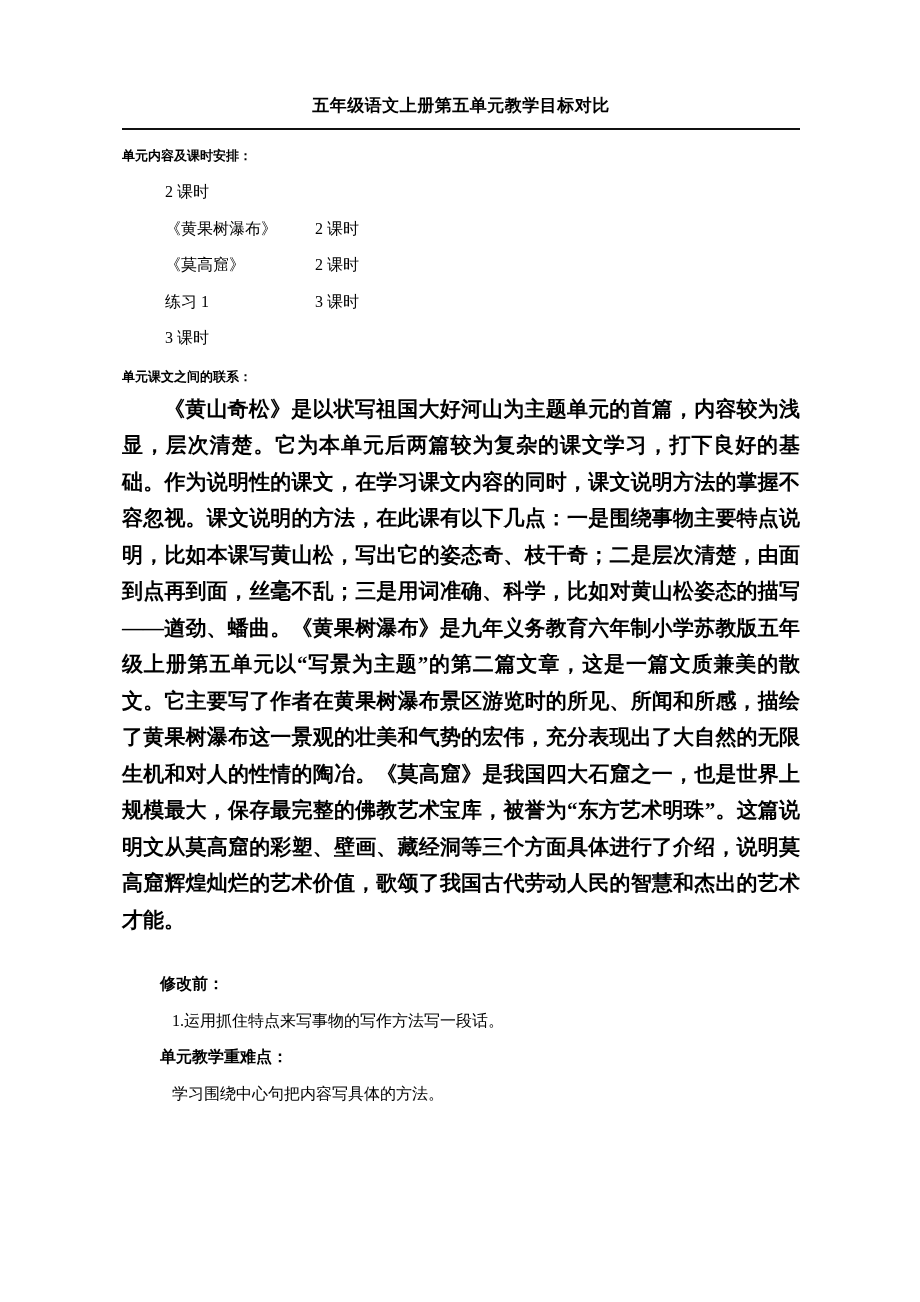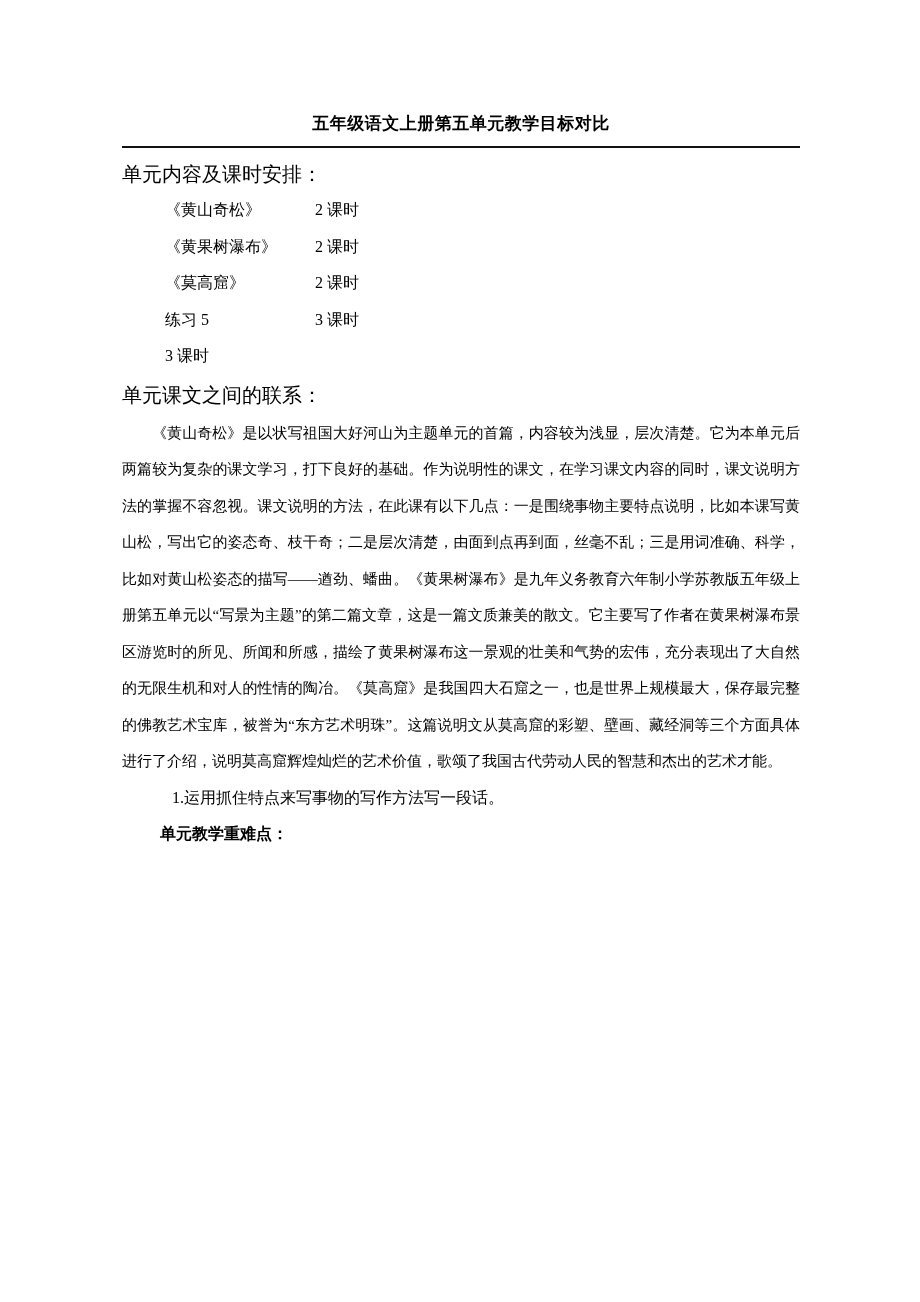--- a/index.html
+++ b/index.html
@@ -13,40 +13,40 @@
     width: 920px;
     height: 1302px;
     background: #ffffff;
     color: #000000;
     font-family: "Liberation Serif", "DejaVu Serif", serif;
     overflow: hidden;
   }
   .content {
     position: absolute;
     left: 122px;
-    top: 112px;
+    top: 94px;
     width: 678px;
   }
   .doc-header {
     border-bottom: 2px solid #111111;
     padding-bottom: 10px;
   }
   .doc-title {
     margin: 0;
     font-size: 17px;
     line-height: 24px;
     font-weight: bold;
     text-align: center;
     letter-spacing: 0.5px;
   }
   .heading {
     margin: 14px 0 0 0;
-    font-size: 20px;
+    font-size: 13px;
     line-height: 24px;
-    font-weight: normal;
+    font-weight: bold;
   }
   .heading.tight {
     margin-top: 8px;
   }
   .schedule-list {
     margin-top: 6px;
   }
   .schedule-row {
     display: flex;
     padding-left: 43px;
@@ -54,25 +54,26 @@
     line-height: 36.5px;
   }
   .course-title {
     width: 150px;
     flex: 0 0 150px;
   }
   .course-hours {
     flex: 0 0 auto;
   }
   .body-paragraph {
-    margin: 8px 0 0 0;
-    font-size: 15px;
+    margin: 2px 0 0 0;
+    font-size: 21px;
     line-height: 36.5px;
     text-align: justify;
     text-indent: 2em;
+    font-weight: bold;
   }
   .sub-heading {
     margin: 0;
     padding-left: 38px;
     font-size: 16px;
     line-height: 36.5px;
     font-weight: bold;
   }
   .sub-heading.first {
     margin-top: 28px;
@@ -91,45 +92,46 @@
   <div class="content">
 
     <header class="doc-header">
       <h1 class="doc-title">五年级语文上册第五单元教学目标对比</h1>
     </header>
 
     <section>
       <h2 class="heading">单元内容及课时安排：</h2>
       <div class="schedule-list">
         <div class="schedule-row">
-          <span class="course-title">《黄山奇松》</span>
           <span class="course-hours">2 课时</span>
         </div>
         <div class="schedule-row">
           <span class="course-title">《黄果树瀑布》</span>
           <span class="course-hours">2 课时</span>
         </div>
         <div class="schedule-row">
           <span class="course-title">《莫高窟》</span>
           <span class="course-hours">2 课时</span>
         </div>
         <div class="schedule-row">
-          <span class="course-title">练习 5</span>
+          <span class="course-title">练习 1</span>
           <span class="course-hours">3 课时</span>
         </div>
         <div class="schedule-row">
           <span class="course-hours">3 课时</span>
         </div>
       </div>
     </section>
 
     <section>
       <h2 class="heading tight">单元课文之间的联系：</h2>
       <p class="body-paragraph">《黄山奇松》是以状写祖国大好河山为主题单元的首篇，内容较为浅显，层次清楚。它为本单元后两篇较为复杂的课文学习，打下良好的基础。作为说明性的课文，在学习课文内容的同时，课文说明方法的掌握不容忽视。课文说明的方法，在此课有以下几点：一是围绕事物主要特点说明，比如本课写黄山松，写出它的姿态奇、枝干奇；二是层次清楚，由面到点再到面，丝毫不乱；三是用词准确、科学，比如对黄山松姿态的描写——遒劲、蟠曲。《黄果树瀑布》是九年义务教育六年制小学苏教版五年级上册第五单元以“写景为主题”的第二篇文章，这是一篇文质兼美的散文。它主要写了作者在黄果树瀑布景区游览时的所见、所闻和所感，描绘了黄果树瀑布这一景观的壮美和气势的宏伟，充分表现出了大自然的无限生机和对人的性情的陶冶。《莫高窟》是我国四大石窟之一，也是世界上规模最大，保存最完整的佛教艺术宝库，被誉为“东方艺术明珠”。这篇说明文从莫高窟的彩塑、壁画、藏经洞等三个方面具体进行了介绍，说明莫高窟辉煌灿烂的艺术价值，歌颂了我国古代劳动人民的智慧和杰出的艺术才能。</p>
     </section>
 
     <section>
+      <h3 class="sub-heading first">修改前：</h3>
       <p class="plain-line">1.运用抓住特点来写事物的写作方法写一段话。</p>
       <h3 class="sub-heading">单元教学重难点：</h3>
+      <p class="plain-line">学习围绕中心句把内容写具体的方法。</p>
     </section>
 
   </div>
 </div>
 
 </body></html>

